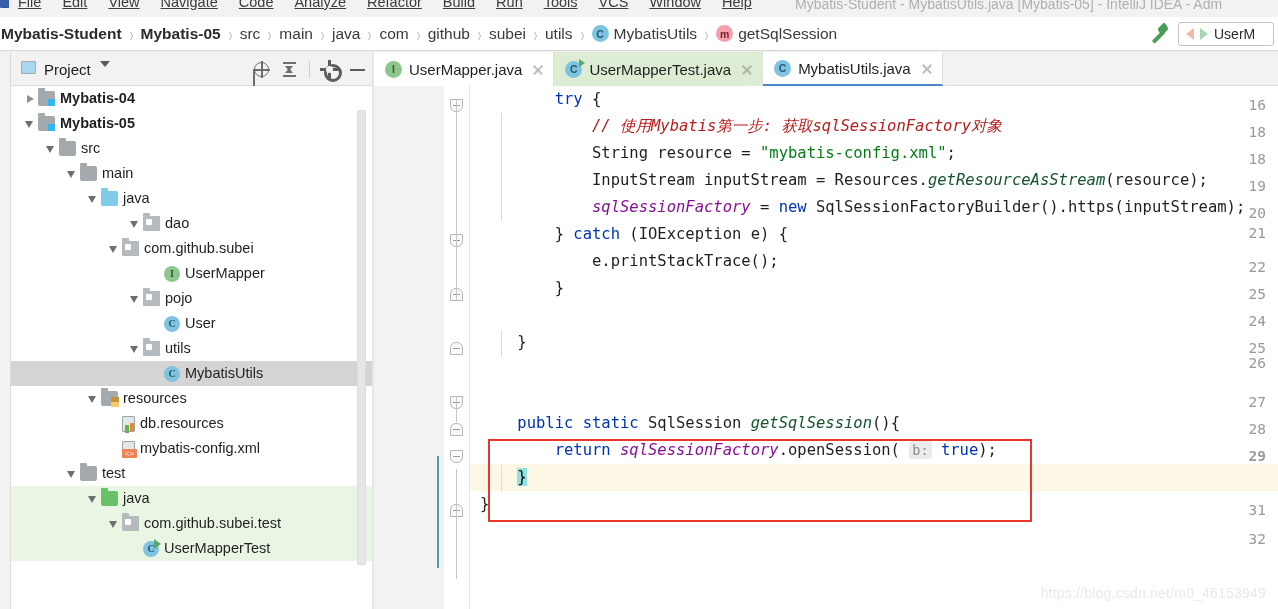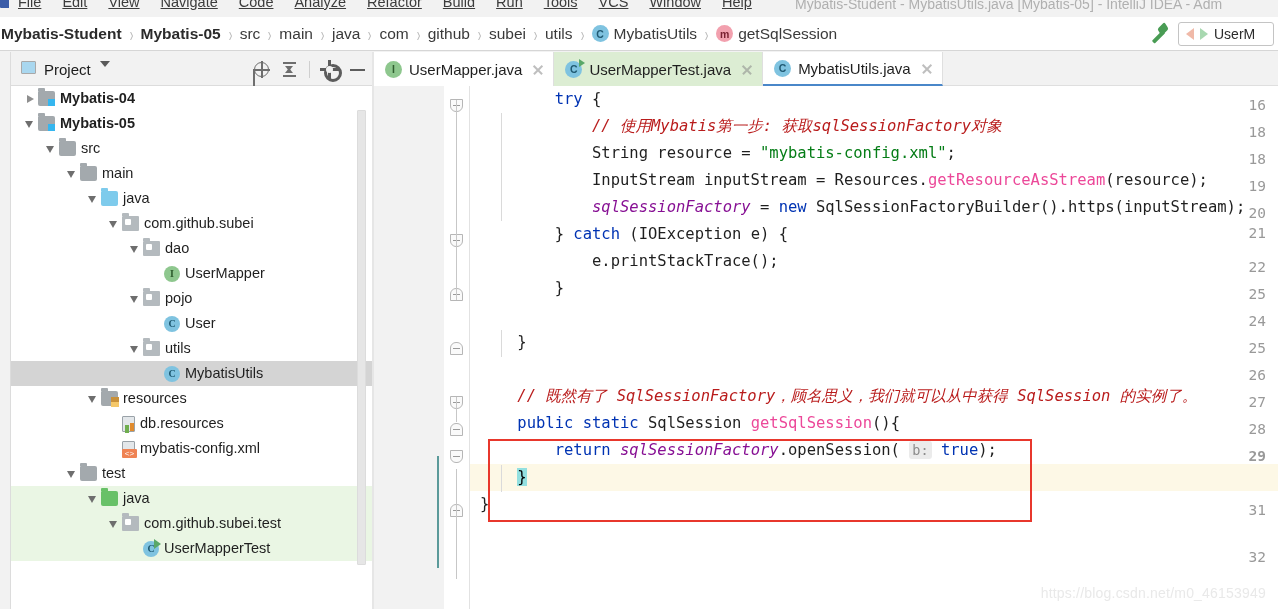--- a/index.html
+++ b/index.html
@@ -284,21 +284,21 @@
   }
   .cl.curline { background: #fdf8e6; }
   .indentguide {
     position:absolute; width:1px; background:#dadada;
   }
 
   .k  { color: #0033b3; }          
   .str{ color: #067d17; }          
   .cm { color: #b91c1c; font-style: italic; }  
   .fld{ color: #871094; font-style: italic; }  
-  .mth{ color: #ec4899; }  
+  .mth{ color: #14532d; font-style: italic; }  
   .pl { color: #1f1f1f; }
   .hintbox {
     background: #ebebeb; color: #8c8c8c; border-radius: 3px;
     padding: 1px 3px; font-size: 13.5px; font-style: normal;
   }
   .bracematch { background: #93e0e0; }
 
   .redbox {
     position: absolute; border: 2px solid #e8372c; pointer-events: none;
   }
@@ -424,30 +424,30 @@
           <span class="nodeicon ni-folder"></span>
           <span class="tlabel">main</span>
         </div>
         <div class="trow">
           <span style="display: inline-block; width: 75px; flex: 0 0 auto;"></span>
           <span class="arrow open"></span>
           <span class="nodeicon ni-src-blue"></span>
           <span class="tlabel">java</span>
         </div>
         <div class="trow">
+          <span style="display: inline-block; width: 117px; flex: 0 0 auto;"></span>
+          <span class="arrow open"></span>
+          <span class="nodeicon ni-pkg"></span>
+          <span class="tlabel">dao</span>
+        </div>
+        <div class="trow">
           <span style="display: inline-block; width: 96px; flex: 0 0 auto;"></span>
           <span class="arrow open"></span>
           <span class="nodeicon ni-pkg"></span>
           <span class="tlabel">com.github.subei</span>
-        </div>
-        <div class="trow">
-          <span style="display: inline-block; width: 117px; flex: 0 0 auto;"></span>
-          <span class="arrow open"></span>
-          <span class="nodeicon ni-pkg"></span>
-          <span class="tlabel">dao</span>
         </div>
         <div class="trow">
           <span style="display: inline-block; width: 138px; flex: 0 0 auto;"></span>
           <span class="arrow "></span>
           <span class="nodeicon ni-i">I</span>
           <span class="tlabel">UserMapper</span>
         </div>
         <div class="trow">
           <span style="display: inline-block; width: 117px; flex: 0 0 auto;"></span>
           <span class="arrow open"></span>
@@ -546,27 +546,27 @@
           <div class="lnum" style="top: 6px;">16</div>
           <div class="lnum" style="top: 33px;">18</div>
           <div class="lnum" style="top: 60px;">18</div>
           <div class="lnum" style="top: 87px;">19</div>
           <div class="lnum" style="top: 114px;">20</div>
           <div class="lnum" style="top: 134px;">21</div>
           <div class="lnum" style="top: 168px;">22</div>
           <div class="lnum" style="top: 195px;">25</div>
           <div class="lnum" style="top: 222px;">24</div>
           <div class="lnum" style="top: 249px;">25</div>
-          <div class="lnum" style="top: 276px;">26</div>
+          <div class="lnum" style="top: 264px;">26</div>
           <div class="lnum" style="top: 303px;">27</div>
           <div class="lnum" style="top: 330px;">28</div>
           <div class="lnum" style="top: 357px; font-weight: bold;">29</div>
           <div class="lnum" style="top: 384px;">30</div>
           <div class="lnum" style="top: 411px;">31</div>
-          <div class="lnum" style="top: 458px;">32</div>
+          <div class="lnum" style="top: 440px;">32</div>
         </div>
       <div id="folds">
           <div class="fold minus arrowdn" style="top: 13px;"></div>
           <div class="fold minus arrowdn" style="top: 148px;"></div>
           <div class="fold minus arrowup" style="top: 202px;"></div>
           <div class="fold minus arrowup" style="top: 256px;"></div>
           <div class="fold minus arrowdn" style="top: 310px;"></div>
           <div class="fold minus arrowup" style="top: 337px;"></div>
           <div class="fold minus arrowdn" style="top: 364px;"></div>
           <div class="fold minus arrowup" style="top: 418px;"></div>
@@ -584,21 +584,21 @@
           <div class="cl"><span class="pl">            </span><span class="cm">// 使用Mybatis第一步: 获取sqlSessionFactory对象</span></div>
           <div class="cl"><span class="pl">            </span><span class="pl">String</span><span class="pl"> resource = </span><span class="str">"mybatis-config.xml"</span><span class="pl">;</span></div>
           <div class="cl"><span class="pl">            </span><span class="pl">InputStream inputStream = Resources.</span><span class="mth">getResourceAsStream</span><span class="pl">(resource);</span></div>
           <div class="cl"><span class="pl">            </span><span class="fld">sqlSessionFactory</span><span class="pl"> = </span><span class="k">new</span><span class="pl"> SqlSessionFactoryBuilder().https(inputStream);</span></div>
           <div class="cl"><span class="pl">        </span><span class="pl">} </span><span class="k">catch</span><span class="pl"> (IOException e) {</span></div>
           <div class="cl"><span class="pl">            </span><span class="pl">e.printStackTrace();</span></div>
           <div class="cl"><span class="pl">        </span><span class="pl">}</span></div>
           <div class="cl"><span class="pl"></span></div>
           <div class="cl"><span class="pl">    </span><span class="pl">}</span></div>
           <div class="cl"><span class="pl"></span></div>
-          <div class="cl"><span class="pl">    </span><span class="cm">// 既然有了 SqlSessionFactory，顾名思义，我们就可以从中获得 SqlSession 的实例了。</span></div>
+          <div class="cl"><span class="pl">    </span></div>
           <div class="cl"><span class="pl">    </span><span class="k">public</span><span class="pl"> </span><span class="k">static</span><span class="pl"> SqlSession </span><span class="mth">getSqlSession</span><span class="pl">(){</span></div>
           <div class="cl"><span class="pl">        </span><span class="k">return</span><span class="pl"> </span><span class="fld">sqlSessionFactory</span><span class="pl">.openSession( </span><span class="hintbox">b:</span><span class="pl"> </span><span class="k">true</span><span class="pl">);</span></div>
           <div class="cl curline"><span class="pl">    </span><span class="bracematch">}</span></div>
           <div class="cl"><span class="pl"></span><span class="pl">}</span></div>
         </div>
 
       <div class="indentguide" style="left:127px; top:27px; height:108px;"></div>
       <div class="indentguide" style="left:127px; top:244px; height:27px;"></div>
       <div class="indentguide" style="left:127px; top:379px; height:27px;"></div>
 

